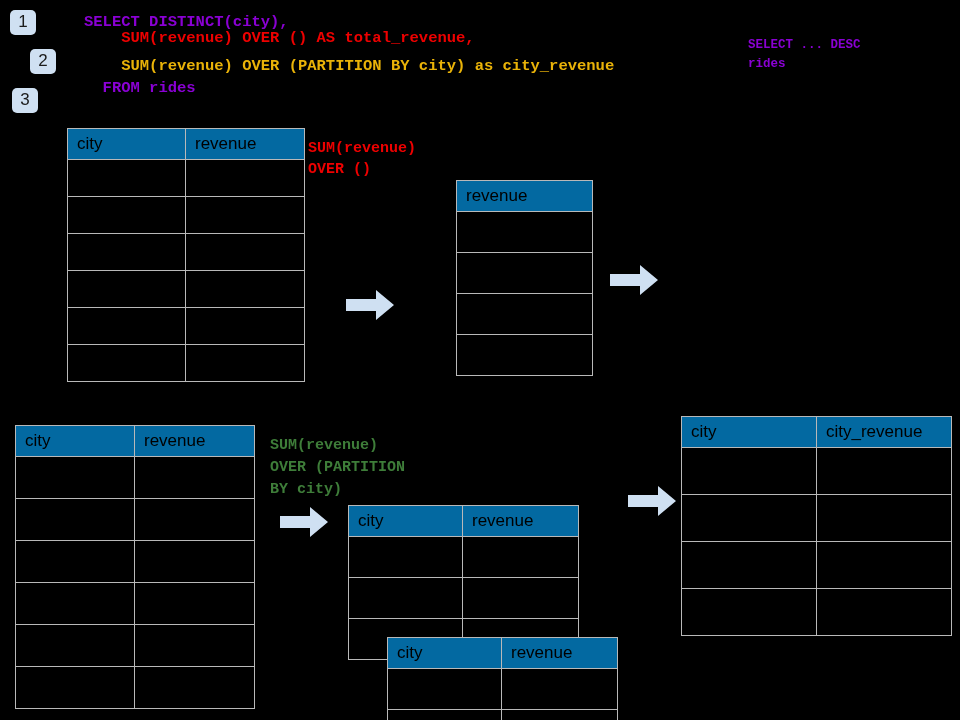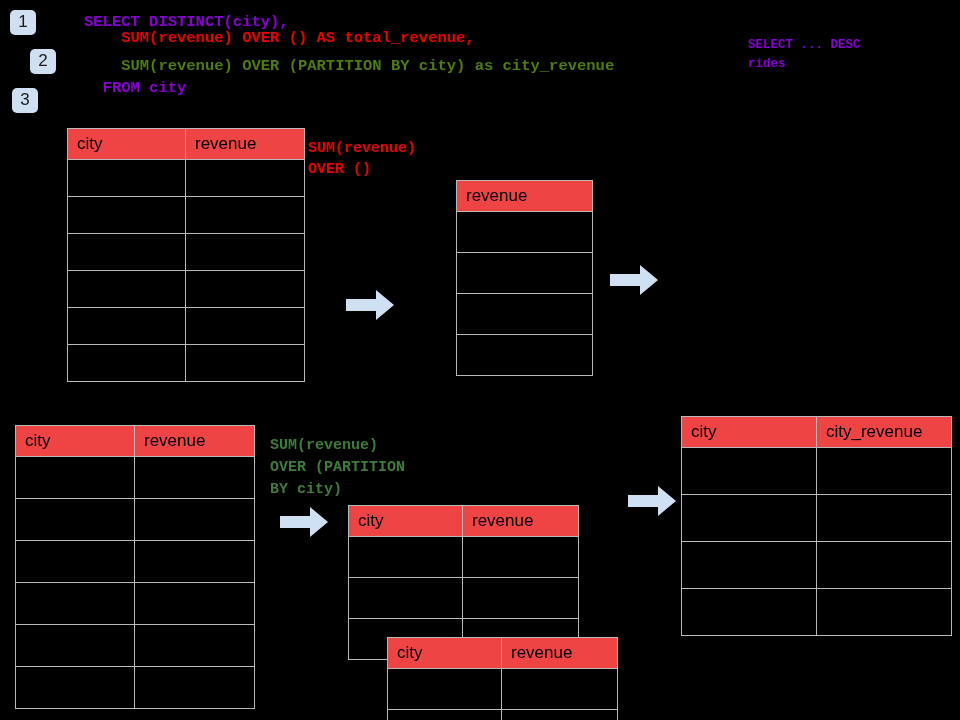--- a/index.html
+++ b/index.html
@@ -35,21 +35,21 @@
     position: absolute;
     font-family: Liberation Mono, monospace;
     font-weight: bold;
     font-size: 15.5px;
     line-height: 21.5px;
     white-space: pre;
     letter-spacing: 0px;
   }
   .sql-outer { color: #8a00d4; }
   .sql-red   { color: #ee0000; }
-  .sql-green { color: #4d7c0f; }
+  .sql-green { color: #eab308; }
 
   
   .note {
     position: absolute;
     font-family: "Liberation Mono", monospace;
     font-weight: bold;
     white-space: pre;
   }
   .note-red   { color: #ee0000; font-size: 15px; line-height: 21px; }
   .note-green { color: #3e7d39; font-size: 15px; line-height: 22px; }
@@ -61,21 +61,21 @@
     border-collapse: collapse;
     background: #000000;
     table-layout: fixed;
   }
   .tbl td {
     border: 1px solid #b9b9b9;
     padding: 0;
     background: #000000;
   }
   .tbl td.hd {
-    background: #ef4444;
+    background: #0369a1;
     color: #000000;
     font-family: "Liberation Sans", sans-serif;
     font-size: 17px;
     padding: 5px 0 5px 9px;
     vertical-align: middle;
     white-space: nowrap;
   }
 
   
   .arrow {
@@ -88,21 +88,21 @@
 
 <div id="canvas">
 
   <div class="badge" style="left:10px; top:10px;">1</div>
   <div class="badge" style="left:30px; top:49px;">2</div>
   <div class="badge" style="left:12px; top:88px;">3</div>
 
   <div class="sql sql-outer" style="left:84px; top:12px;">SELECT DISTINCT(city),</div>
   <div class="sql sql-red" style="left:84px; top:28px;">    SUM(revenue) OVER () AS total_revenue,</div>
   <div class="sql sql-green" style="left:84px; top:56px;">    SUM(revenue) OVER (PARTITION BY city) as city_revenue</div>
-  <div class="sql sql-outer" style="left:84px; top:78px;">  FROM city</div>
+  <div class="sql sql-outer" style="left:84px; top:78px;">  FROM rides</div>
 
   <div class="note note-purple" style="left:748px; top:36px;">SELECT ... DESC
 rides</div>
 
   <div class="note note-red" style="left:308px; top:138px;">SUM(revenue)
 OVER ()</div>
 
   <div class="note note-green" style="left:270px; top:435px;">SUM(revenue)
 OVER (PARTITION
 BY city)</div>

